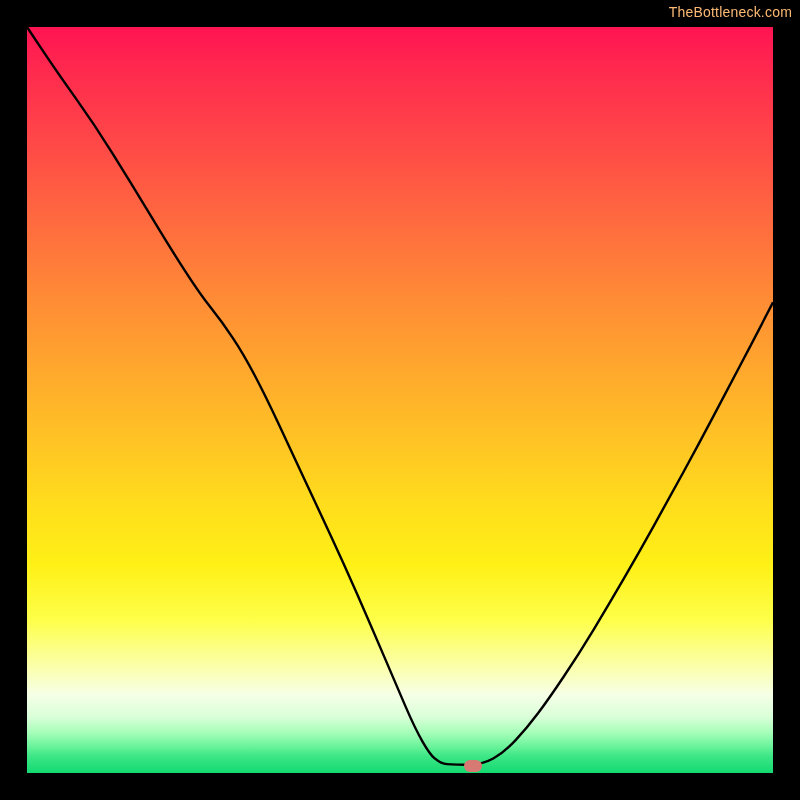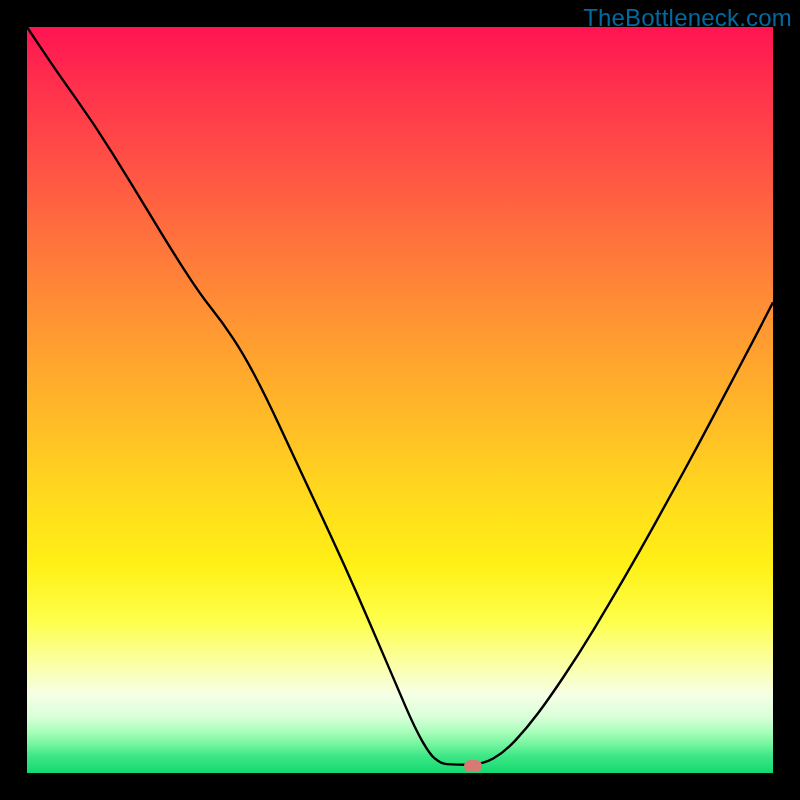--- a/index.html
+++ b/index.html
@@ -64,22 +64,22 @@
     width: 18px;
     height: 12px;
     border-radius: 6px;
     background: #d77a74;
     transform: translate(-50%, -50%);
   }
   .watermark {
     position: absolute;
     top: 4px;
     right: 8px;
-    color: #0369a1;
-    font-size: 24px;
+    color: #fdba74;
+    font-size: 14px;
     font-weight: 500;
     letter-spacing: 0.2px;
     user-select: none;
   }
 </style>
 </head>
 <body>
 
 <div class="frame">
 

